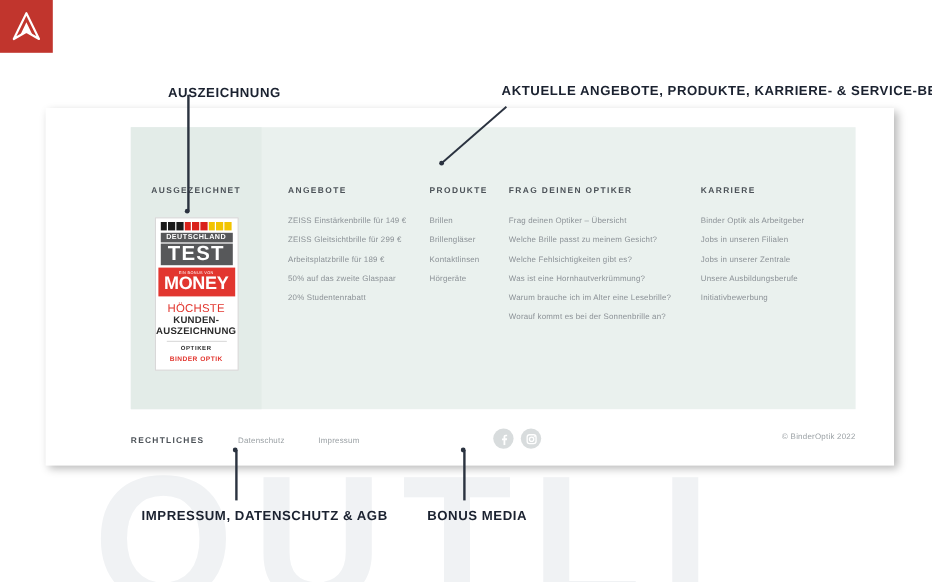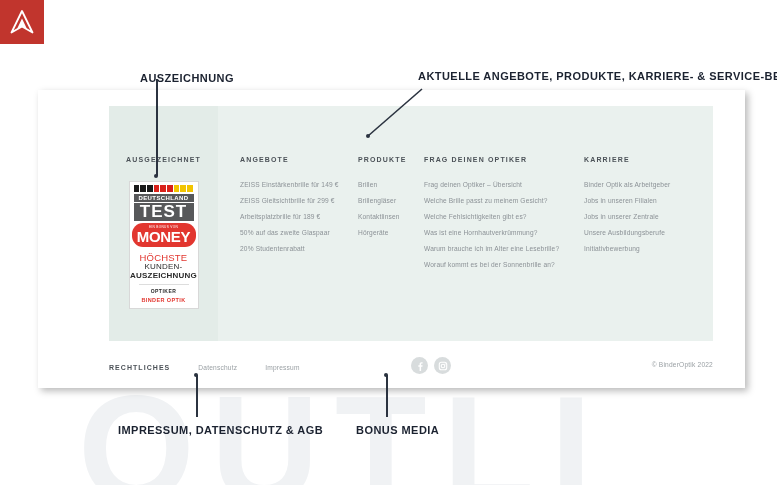--- a/index.html
+++ b/index.html
@@ -152,26 +152,26 @@
     background: #57585a; color: #fff;
     font-size: 6px; font-weight: 700; letter-spacing: 0.4px;
     margin: 2px 4px 0 4px; padding: 1px 0;
   }
   #badge-test {
     background: #57585a; color: #fff;
     font-size: 17px; font-weight: 700; letter-spacing: 1px;
     margin: 1px 4px 0 4px; line-height: 1.05;
   }
   #badge-money-wrap {
-    background: #e2362f; margin: 2px 2px 0 2px; padding: 2px 0 3px 0; position: relative; border-radius: 11px;
+    background: #e2362f; margin: 2px 2px 0 2px; padding: 2px 0 3px 0; position: relative;
   }
   #badge-money-sub { font-size: 3.2px; color:#fff; letter-spacing:0.3px; }
   #badge-money { font-size: 15px; font-weight: 700; color: #ffffff; line-height: 1; letter-spacing: -0.3px; }
   #badge-hoechste { color: #e2362f; font-size: 9.5px; font-weight: 400; margin-top: 5px; letter-spacing:0.2px; }
-  #badge-kunden { color: #2b2b2b; font-size: 8px; font-weight: 400; line-height: 1.1; letter-spacing:0.2px; }
+  #badge-kunden { color: #2b2b2b; font-size: 8px; font-weight: 700; line-height: 1.1; letter-spacing:0.2px; }
   #badge-rule { height:1px; background:#ddd; margin:4px 9px 3px 9px; }
   #badge-optiker { color: #2b2b2b; font-size: 5px; font-weight: 700; letter-spacing: 0.5px; }
   #badge-brand { color: #e2362f; font-size: 5.5px; font-weight: 700; letter-spacing: 0.4px; margin-top: 3px; }
 
   
   #bottombar {
     position: absolute;
     left: 71px; top: 266px;
     width: 604px; height: 22px;
     display: flex; align-items: center;

